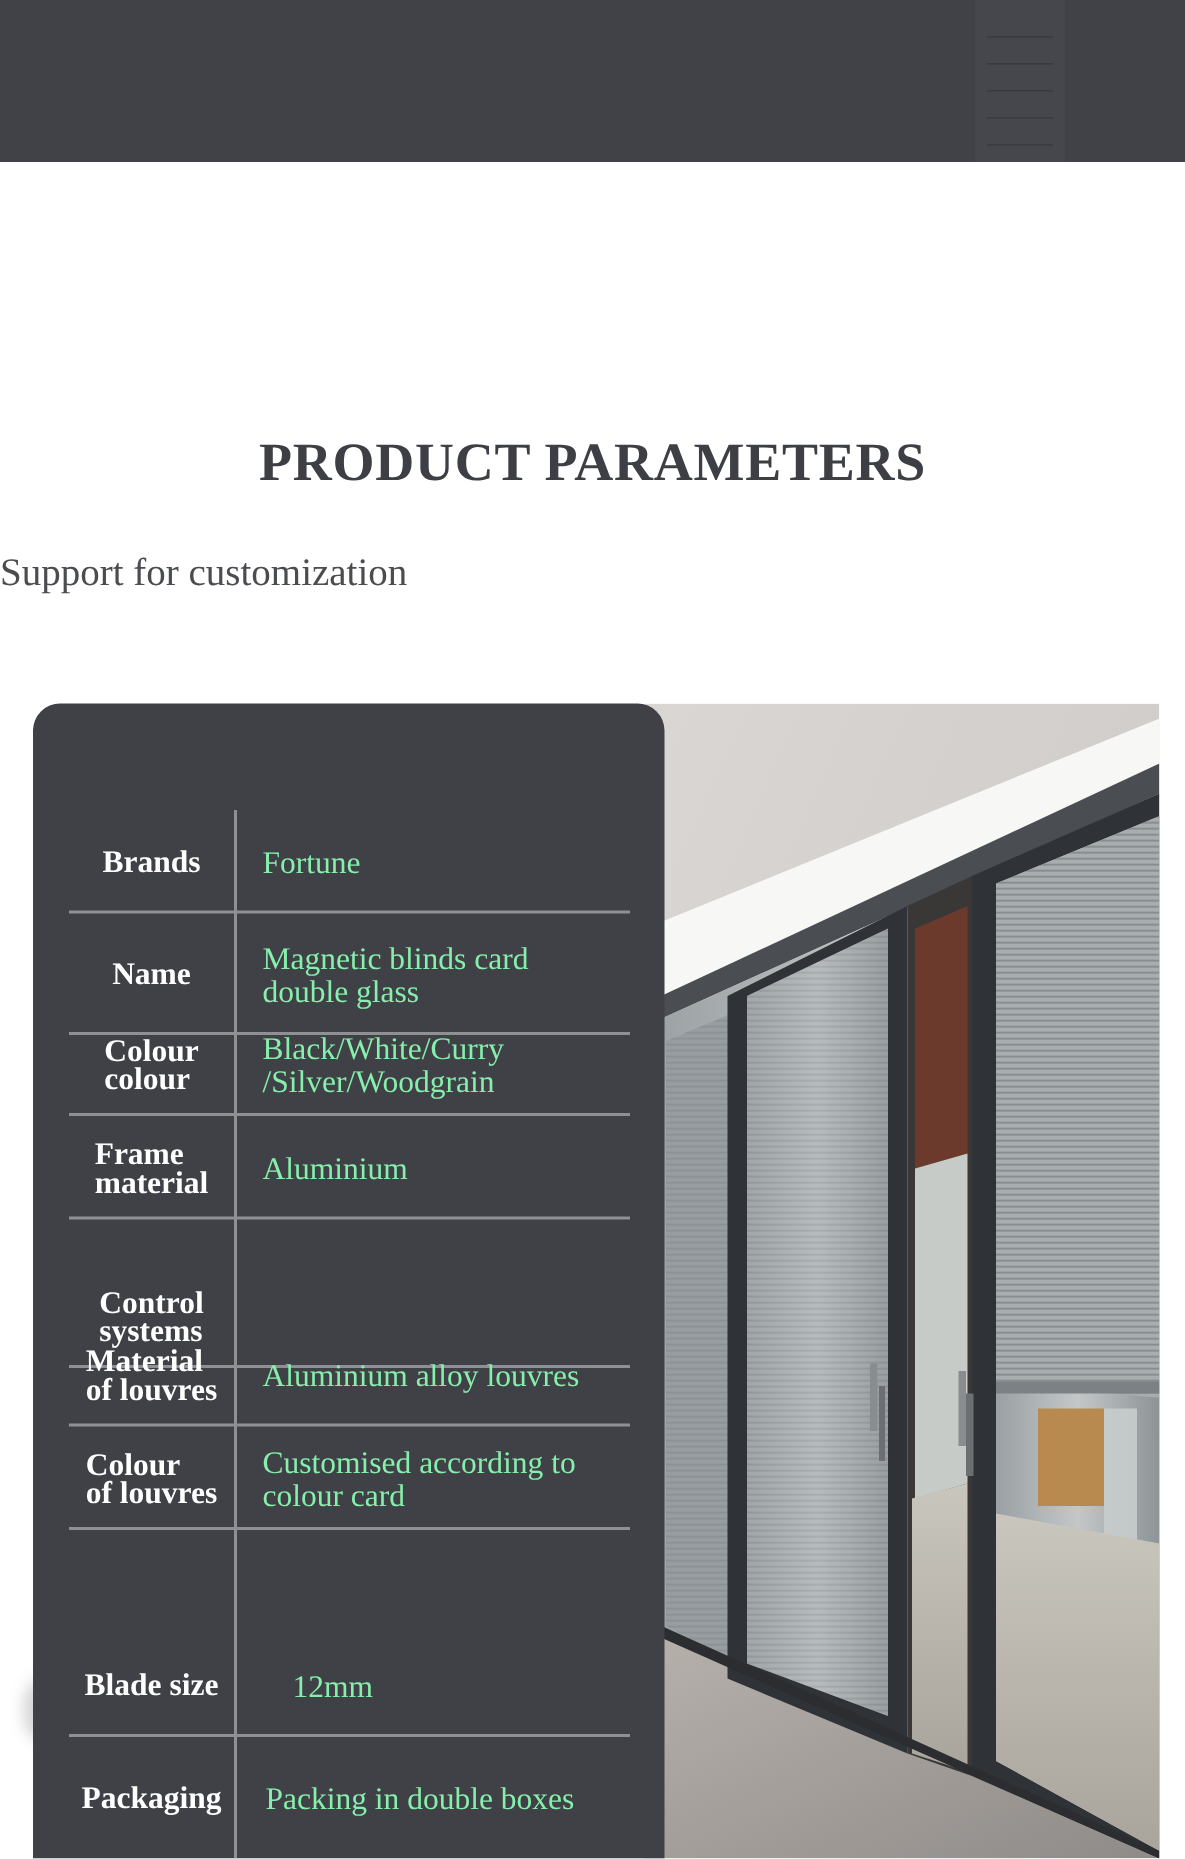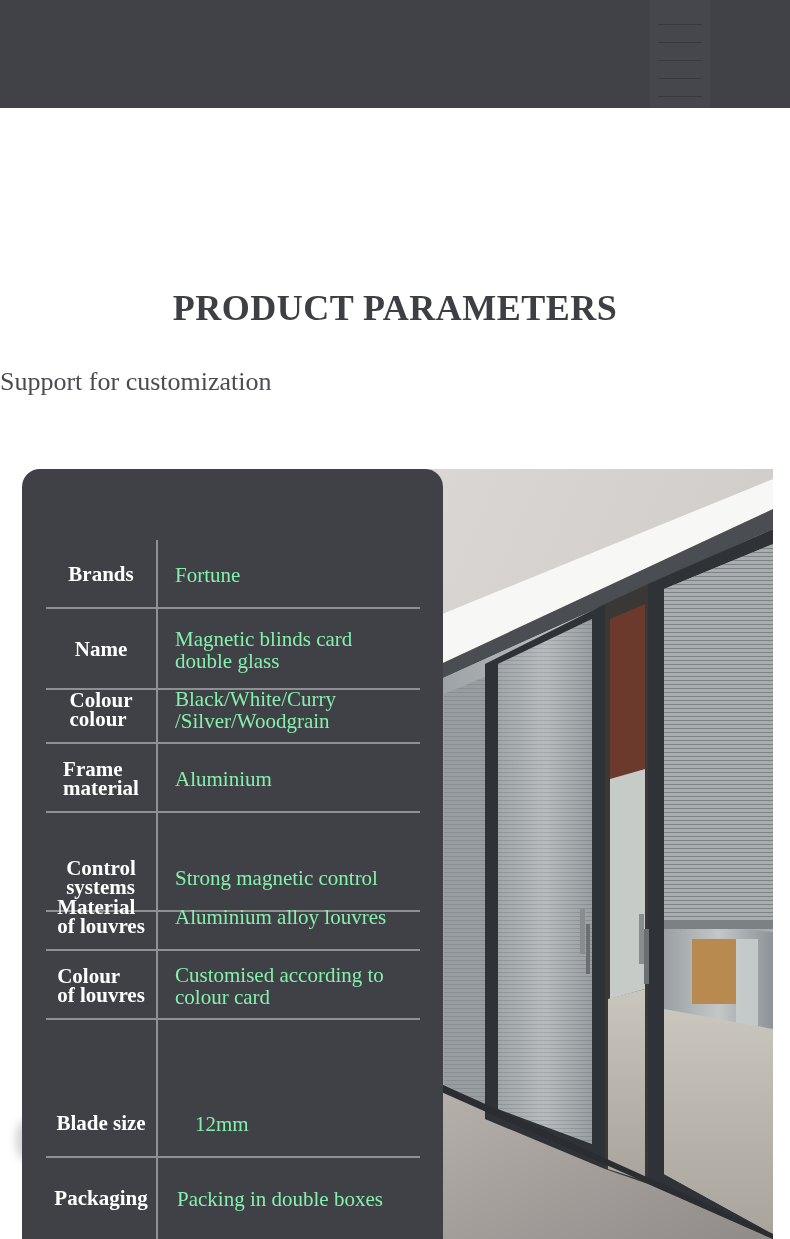--- a/index.html
+++ b/index.html
@@ -177,21 +177,20 @@
   <div class="row" style="top:275px;height:69px;">
     <div class="label">Frame
 material</div>
     <div class="value">Aluminium</div>
     <div class="hline"></div>
   </div>
 
   <div class="row" style="top:344px;height:69px;margin-top:30px;">
     <div class="label">Control
 systems</div>
-    <div class="value">Strong magnetic control</div>
     <div class="hline"></div>
   </div>
 
   <div class="row" style="top:413px;height:69px;">
     <div class="label">Material
 of louvres</div>
     <div class="value">Aluminium alloy louvres</div>
     <div class="hline"></div>
   </div>
 

